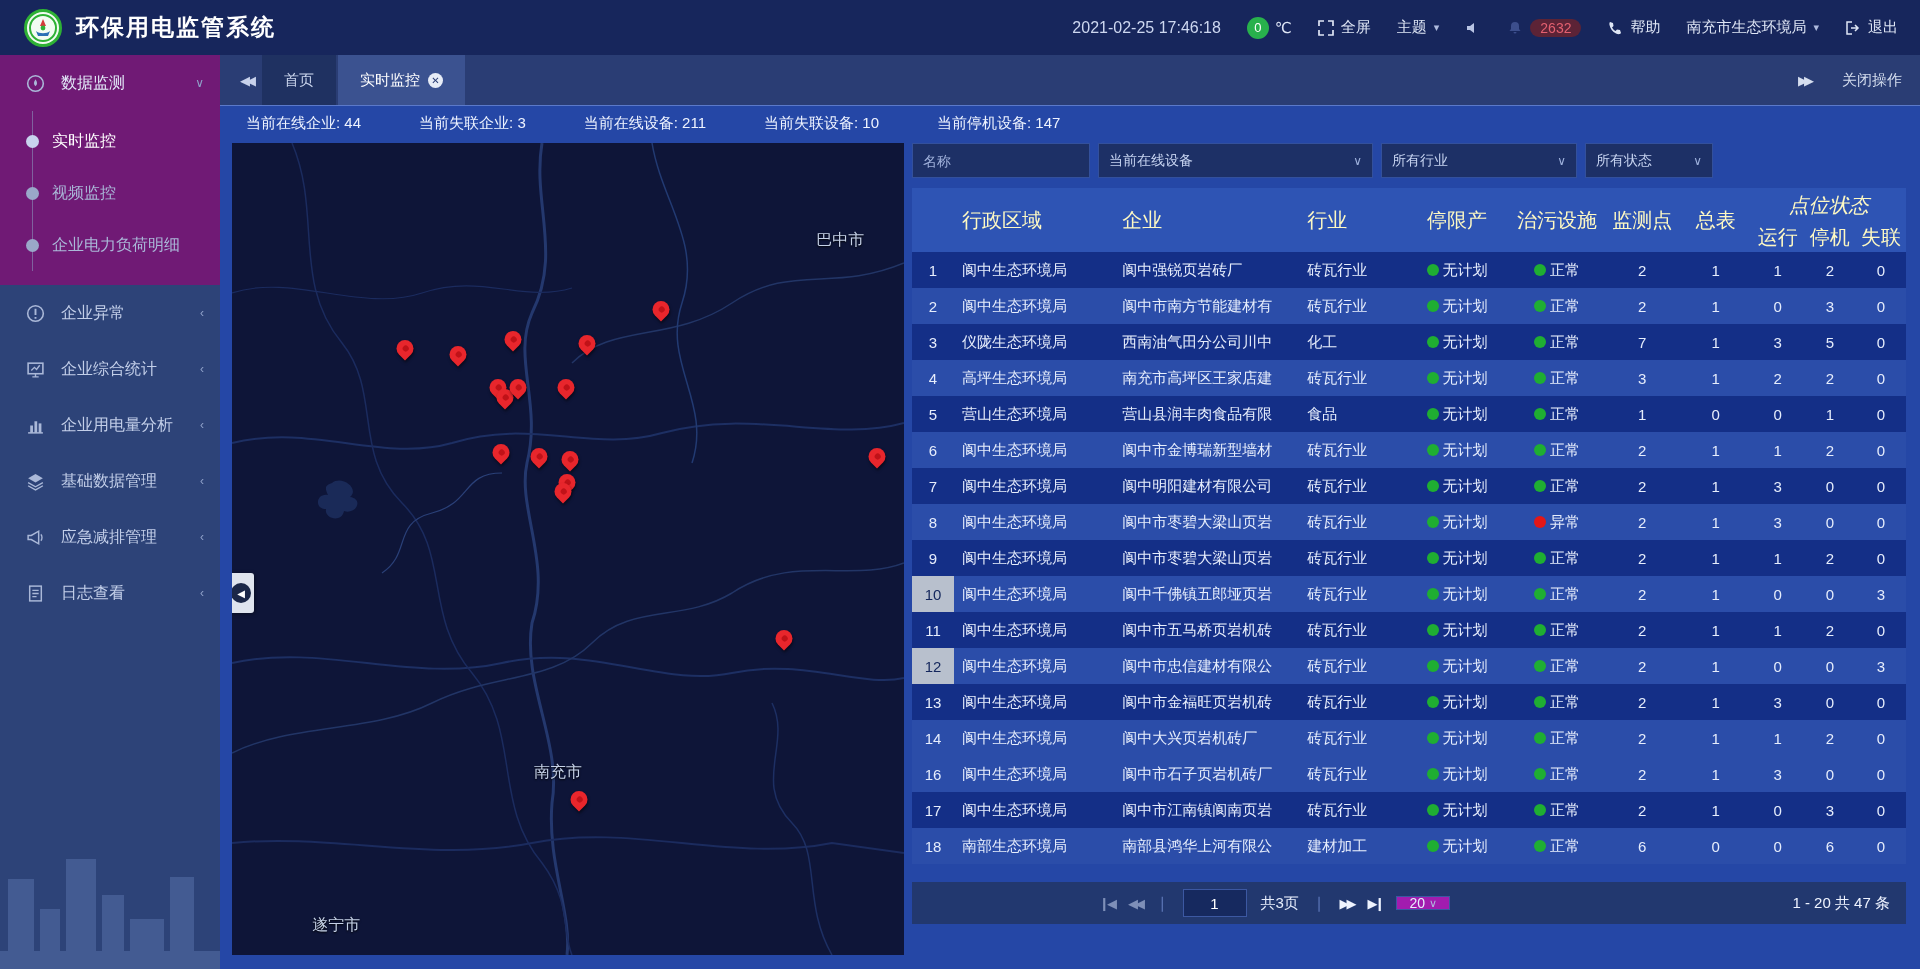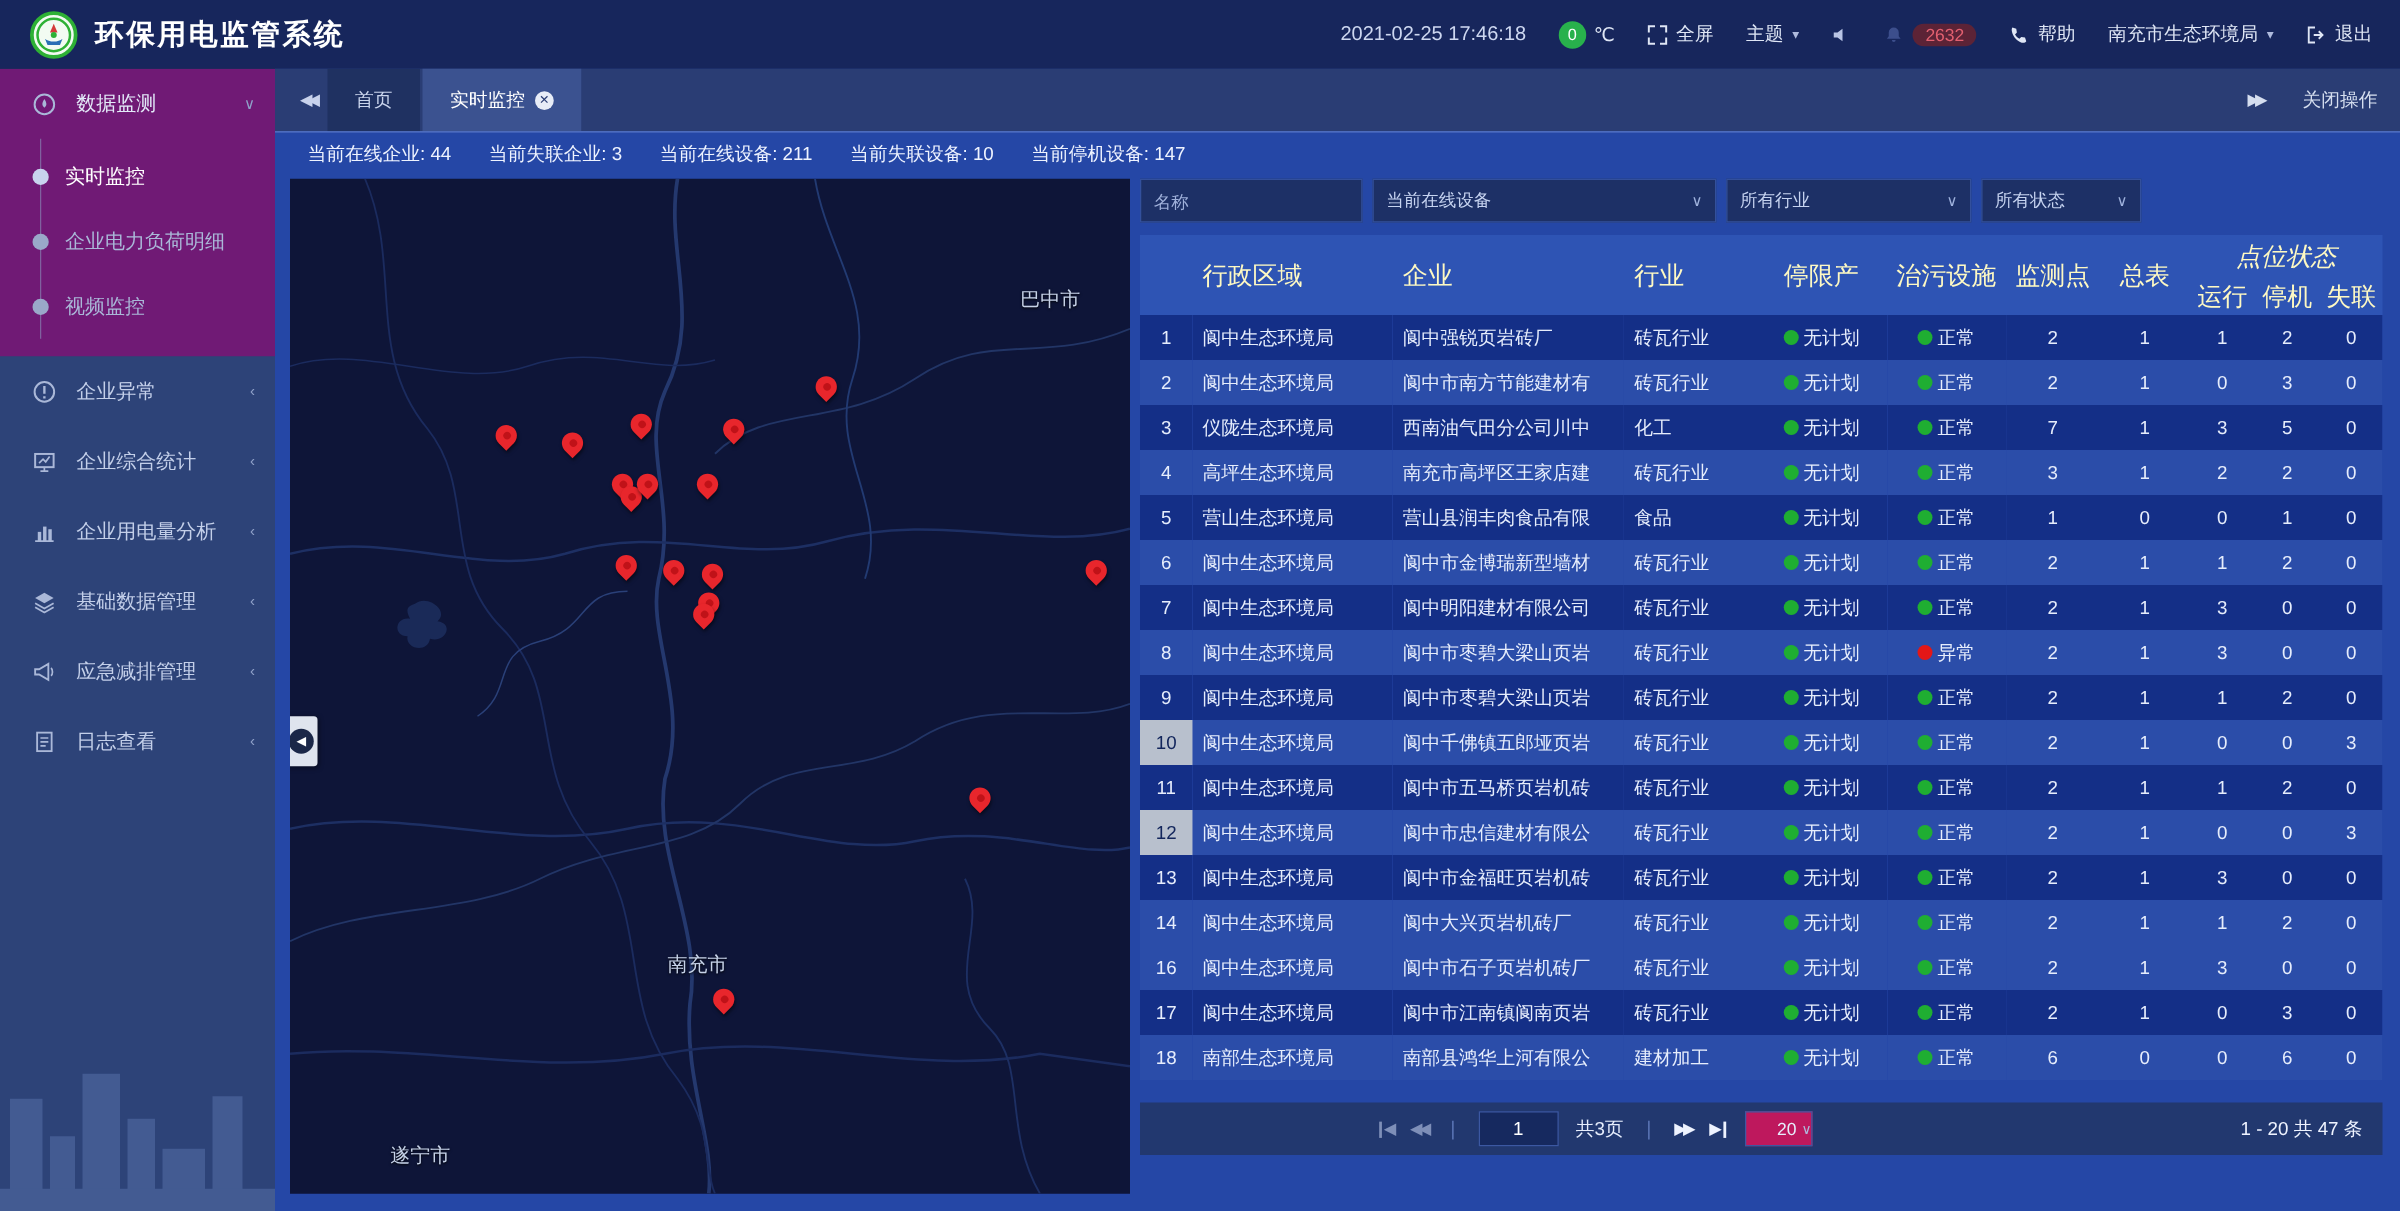--- a/index.html
+++ b/index.html
@@ -41,21 +41,21 @@
 
   
   .content { flex:1; display:flex; flex-direction:column; background:#2547a6; min-width:0; }
   .tabbar { height:50px; background:#2a3d74; display:flex; align-items:center; padding:0 18px 0 10px; flex:0 0 auto; }
   .tab-nav-arrow { color:#c8d2ec; font-size:13px; letter-spacing:-4px; padding:0 10px; cursor:pointer; }
   .tab { height:100%; display:flex; align-items:center; padding:0 22px; font-size:15px; color:#c9d4ec; cursor:pointer; background:#1f3161; margin-right:2px; }
   .tab.active { background:#3b5290; color:#ffffff; gap:8px; }
   .tab-close { width:15px; height:15px; border-radius:50%; background:#e7ecf7; color:#2a3d74; font-size:10px; display:flex; align-items:center; justify-content:center; }
   .tabbar-right { margin-left:auto; display:flex; align-items:center; gap:22px; color:#d5deef; font-size:15px; }
 
-  .statusbar { height:36px; border-top:1px solid #5b79c9; display:flex; align-items:center; gap:30px; padding-left:26px; font-size:15px; color:#eef3ff; flex:0 0 auto; }
+  .statusbar { height:36px; border-top:1px solid #5b79c9; display:flex; align-items:center; gap:58px; padding-left:26px; font-size:15px; color:#eef3ff; flex:0 0 auto; }
 
   .workspace { flex:1; display:flex; padding:2px 14px 0 12px; gap:8px; min-height:0; position:relative; }
 
   
   .map-panel { width:672px; height:812px; flex:0 0 auto; background:#0e1538; position:relative; overflow:hidden; }
   .map-roads { position:absolute; inset:0; }
   .city-label { position:absolute; color:#c6d2e8; font-size:16px; transform:translate(-50%,-50%); text-shadow:0 1px 2px #000; }
   .pin { position:absolute; width:17px; height:17px; background:#e8262c; border-radius:50% 50% 50% 0; transform:translate(-50%,-100%) rotate(-45deg); box-shadow:-1px 2px 3px rgba(0,0,0,.5); cursor:pointer; }
   .pin::after { content:""; position:absolute; left:5.5px; top:5.5px; width:6px; height:6px; border-radius:50%; background:#c01218; }
   .map-collapse { position:absolute; left:-4px; top:430px; width:26px; height:40px; background:#dfe4ee; border-radius:3px; display:flex; align-items:center; justify-content:center; cursor:pointer; box-shadow:1px 1px 4px rgba(0,0,0,.4); }
@@ -87,21 +87,21 @@
   .rownum.sel { background:#b8c0cd; color:#13265c; }
   .dot-s { display:inline-block; width:12px; height:12px; border-radius:50%; vertical-align:-1px; margin-right:4px; }
 
   .pager { height:42px; background:#22386f; display:flex; align-items:center; padding:0 16px; flex:0 0 auto; font-size:15px; }
   .pager-center { margin:0 auto; display:flex; align-items:center; gap:14px; }
   .pg-ic { font-size:13px; letter-spacing:-3px; cursor:pointer; }
   .pg-ic.disabled { color:#7e8fb8; cursor:default; }
   .pg-ic.enabled { color:#eef3ff; }
   .pg-sep { color:#5a74b5; }
   .pg-input { width:64px; height:28px; background:#16295f; border:1px solid #3c58a2; color:#fff; text-align:center; font-size:15px; font-family:inherit; }
-  .pg-size { width:54px; height:28px; background:#be185d; border:1px solid #3c58a2; color:#e6edfc; display:flex; align-items:center; justify-content:flex-end; gap:4px; cursor:pointer; font-size:14px; }
+  .pg-size { width:54px; height:14px; background:#a21caf; border:1px solid #3c58a2; color:#e6edfc; display:flex; align-items:center; justify-content:center; gap:4px; cursor:pointer; font-size:14px; }
   .pager-right { margin-left:auto; color:#eef3ff; white-space:nowrap; }
 </style>
 </head>
 <body>
 
 <div class="app">
 
   <div class="header">
     <div class="logo">
       <svg width="30" height="30" viewBox="0 0 30 30">
@@ -171,25 +171,25 @@
           <span class="chev">∨</span>
         </div>
         <div class="sub-list">
           <div class="sub-rail"></div>
           <div class="sub-item active">
             <span class="dot"></span>
             <span>实时监控</span>
           </div>
           <div class="sub-item">
             <span class="dot"></span>
-            <span>企业电力负荷明细</span>
+            <span>视频监控</span>
           </div>
           <div class="sub-item">
             <span class="dot"></span>
-            <span>视频监控</span>
+            <span>企业电力负荷明细</span>
           </div>
         </div>
       </div>
 
       <div class="nav-item">
         <svg class="nicon" viewBox="0 0 18 18">
             <circle cx="9" cy="9" r="7.4" fill="none" stroke="currentColor" stroke-width="1.5"></circle>
             <path d="M9 4.5v6M9 12.4v1.6" stroke="currentColor" stroke-width="1.8" fill="none"></path>
           </svg>
         <span>企业异常</span>

